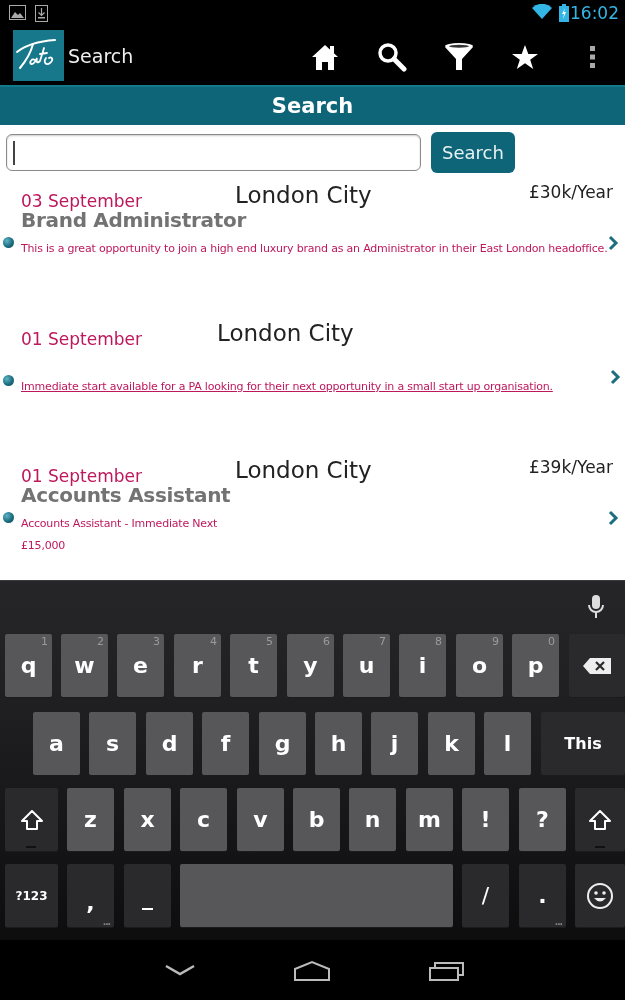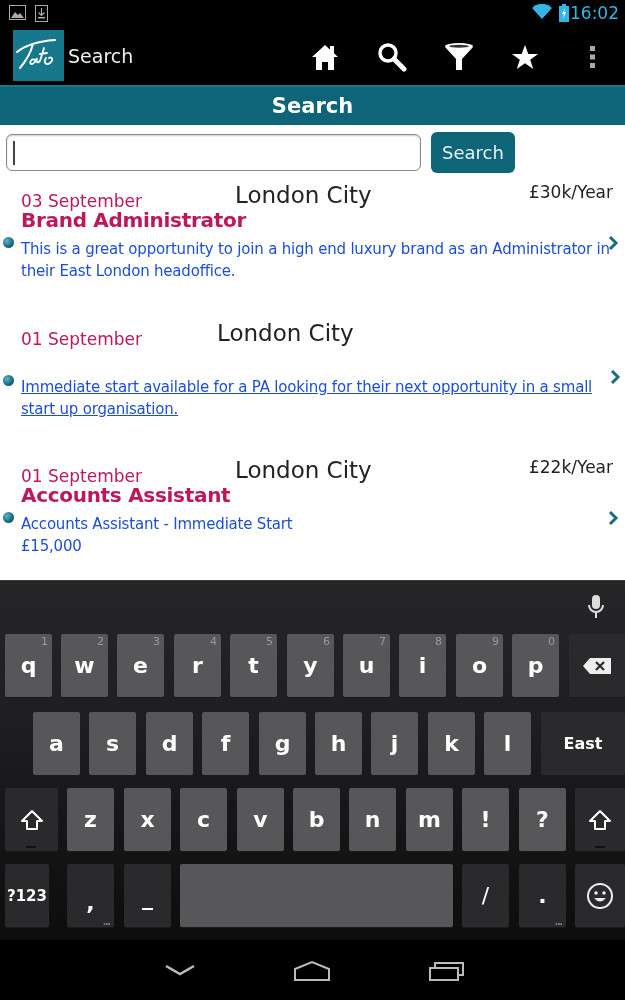--- a/index.html
+++ b/index.html
@@ -25,22 +25,22 @@
   .content { position: absolute; left: 0; top: 125px; width: 625px; height: 455px; background: #fff; }
   .search-input { position: absolute; left: 6px; top: 9px; width: 415px; height: 37px; border: 1px solid #8a8a8a; border-radius: 6px; background: #fff; box-shadow: inset 0 1px 2px rgba(0,0,0,0.2); font-size: 17px; padding-left: 8px; outline: none; }
   .search-input::before { content: ""; }
   .caret { position: absolute; left: 13px; top: 16px; width: 2px; height: 24px; background: #444; }
   .search-btn { position: absolute; left: 431px; top: 7px; width: 84px; height: 41px; background: #0e6578; border-radius: 6px; color: #e8f1f3; font-size: 18px; font-family: "DejaVu Sans", sans-serif; border: none; display: flex; align-items: center; justify-content: center; cursor: pointer; }
 
   .job { position: absolute; left: 0; width: 625px; height: 130px; cursor: pointer; }
   .job .date { position: absolute; left: 21px; top: 9px; font-size: 17px; color: #be185d; font-family: "DejaVu Sans", sans-serif; text-align: center; }
   .job .loc { position: absolute; top: 0; font-size: 23px; color: #222; font-family: "DejaVu Sans", sans-serif; }
   .job .sal { position: absolute; right: 12px; top: 0; font-size: 17px; color: #222; font-family: "DejaVu Sans", sans-serif; }
-  .job .title { position: absolute; left: 21px; top: 26px; font-size: 20px; font-weight: bold; color: #be185d; font-family: "DejaVu Sans", sans-serif; letter-spacing: -0.3px; }
-  .job .desc { position: absolute; left: 21px; top: 56px; width: 592px; font-size: 15px; line-height: 22px; color: #1d4ed8; font-family: "DejaVu Sans", sans-serif; letter-spacing: -0.2px; }
+  .job .title { position: absolute; left: 21px; top: 26px; font-size: 20px; font-weight: bold; color: #737373; font-family: "DejaVu Sans", sans-serif; letter-spacing: -0.3px; }
+  .job .desc { position: absolute; left: 21px; top: 56px; width: 592px; font-size: 11px; line-height: 22px; color: #be185d; font-family: "DejaVu Sans", sans-serif; letter-spacing: -0.2px; }
   .job .bullet { position: absolute; left: 3px; top: 55px; width: 11px; height: 11px; border-radius: 50%; background: radial-gradient(circle at 35% 35%, #5fb4c6 0%, #1a6e80 55%, #0b3f4c 100%); }
   .job .chev { position: absolute; right: 5px; top: 52px; width: 14px; height: 18px; }
 
   
   .keyboard { position: absolute; left: 0; top: 580px; width: 625px; height: 360px; background: linear-gradient(#262629 0%, #1e1e20 40%, #0d0d0e 100%); border-top: 1px solid #3a3a3a; }
   .mic { position: absolute; left: 586px; top: 13px; }
   .key { position: absolute; width: 47px; height: 63px; background: #575759; border-radius: 2px; color: #fff; font-size: 22px; font-weight: bold; font-family: "DejaVu Sans", sans-serif; display: flex; align-items: center; justify-content: center; cursor: pointer; box-shadow: 0 1px 0 #1b1b1b; }
   .key.dark { background: #2a2a2c; }
   .key .hint { position: absolute; right: 4px; top: 1px; font-size: 11px; font-weight: normal; color: #9a9a9a; }
   .key .dots { position: absolute; right: 4px; bottom: 0px; font-size: 9px; color: #888; letter-spacing: -1px; }
@@ -152,25 +152,25 @@
     <span class="bullet"></span>
     <div class="desc" style="width:595px;text-decoration:underline;">Immediate start available for a PA looking for their next opportunity in a small start up organisation.</div>
     <svg class="chev" viewBox="0 0 14 18" style="right:3px; top:48px;">
         <path d="M4 3 L10 9 L4 15" stroke="#1a6e80" stroke-width="3" fill="none"></path>
       </svg>
   </div>
 
   <div class="job" style="top:332px;">
     <span class="date">01 September</span>
     <span class="loc" style="left:235px;">London City</span>
-    <span class="sal">£22k/Year</span>
+    <span class="sal">£39k/Year</span>
     <span class="title">Accounts Assistant</span>
     <span class="bullet"></span>
     <div class="desc">
-      <div>Accounts Assistant - Immediate Start</div>
+      <div>Accounts Assistant - Immediate Next</div>
       <div>£15,000</div>
     </div>
     <svg class="chev" viewBox="0 0 14 18">
         <path d="M4 3 L10 9 L4 15" stroke="#1a6e80" stroke-width="3" fill="none"></path>
       </svg>
   </div>
 </div>
 
 <div class="keyboard">
   <div class="mic">
@@ -249,21 +249,21 @@
   <div class="key" style="left:371px;top:131px;">
       <span>j</span>
     </div>
   <div class="key" style="left:428px;top:131px;">
       <span>k</span>
     </div>
   <div class="key" style="left:484px;top:131px;">
       <span>l</span>
     </div>
   <div class="key dark" style="left:541px;top:131px;width:84px;font-size:16px;">
-      <span>East</span>
+      <span>This</span>
     </div>
 
   <div class="key dark" style="left:5px;top:207px;width:53px;">
     <svg width="24" height="22" viewBox="0 0 24 22">
         <path d="M12 2 L2 12 H7 V20 H17 V12 H22 Z" stroke="#fff" stroke-width="2" fill="none" stroke-linejoin="round"></path>
       </svg>
     <span class="underline" style="left:21px;"></span>
   </div>
   <div class="key" style="left:67px;top:207px;">
       <span>z</span>
@@ -292,21 +292,21 @@
   <div class="key" style="left:519px;top:207px;">
       <span>?</span>
     </div>
   <div class="key dark" style="left:575px;top:207px;width:50px;">
     <svg width="24" height="22" viewBox="0 0 24 22">
         <path d="M12 2 L2 12 H7 V20 H17 V12 H22 Z" stroke="#fff" stroke-width="2" fill="none" stroke-linejoin="round"></path>
       </svg>
     <span class="underline" style="left:20px;"></span>
   </div>
 
-  <div class="key dark" style="left:5px;top:283px;width:44px;font-size:15px;">
+  <div class="key dark" style="left:5px;top:283px;width:53px;font-size:12px;">
       <span>?123</span>
     </div>
   <div class="key dark" style="left:67px;top:283px;">
       <span style="margin-top:14px;">,</span>
       <span class="dots">...</span>
     </div>
   <div class="key dark" style="left:124px;top:283px;">
       <span style="margin-top:4px;">_</span>
     </div>
   <div class="key" style="left:180px;top:283px;width:273px;"></div>

